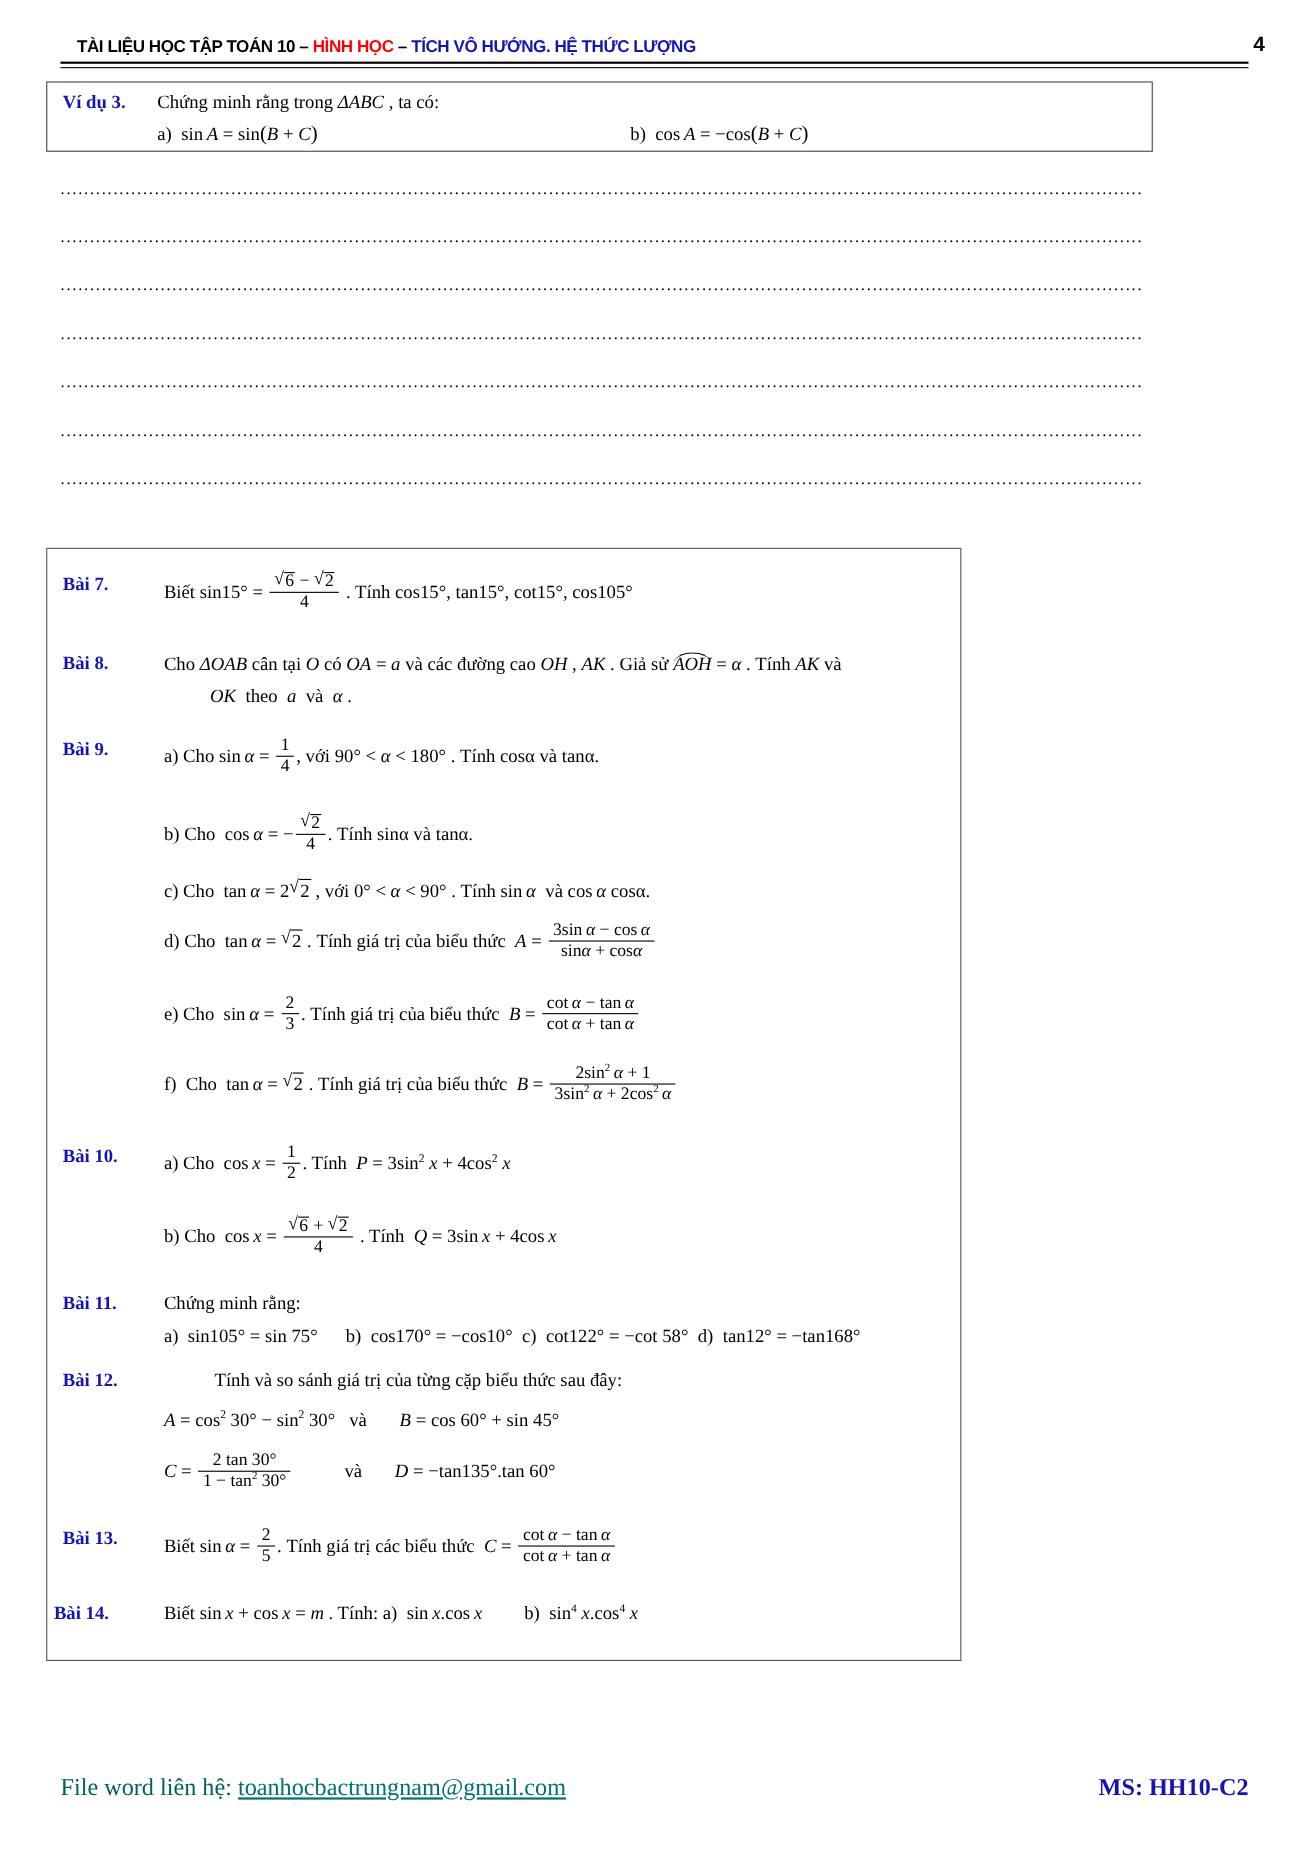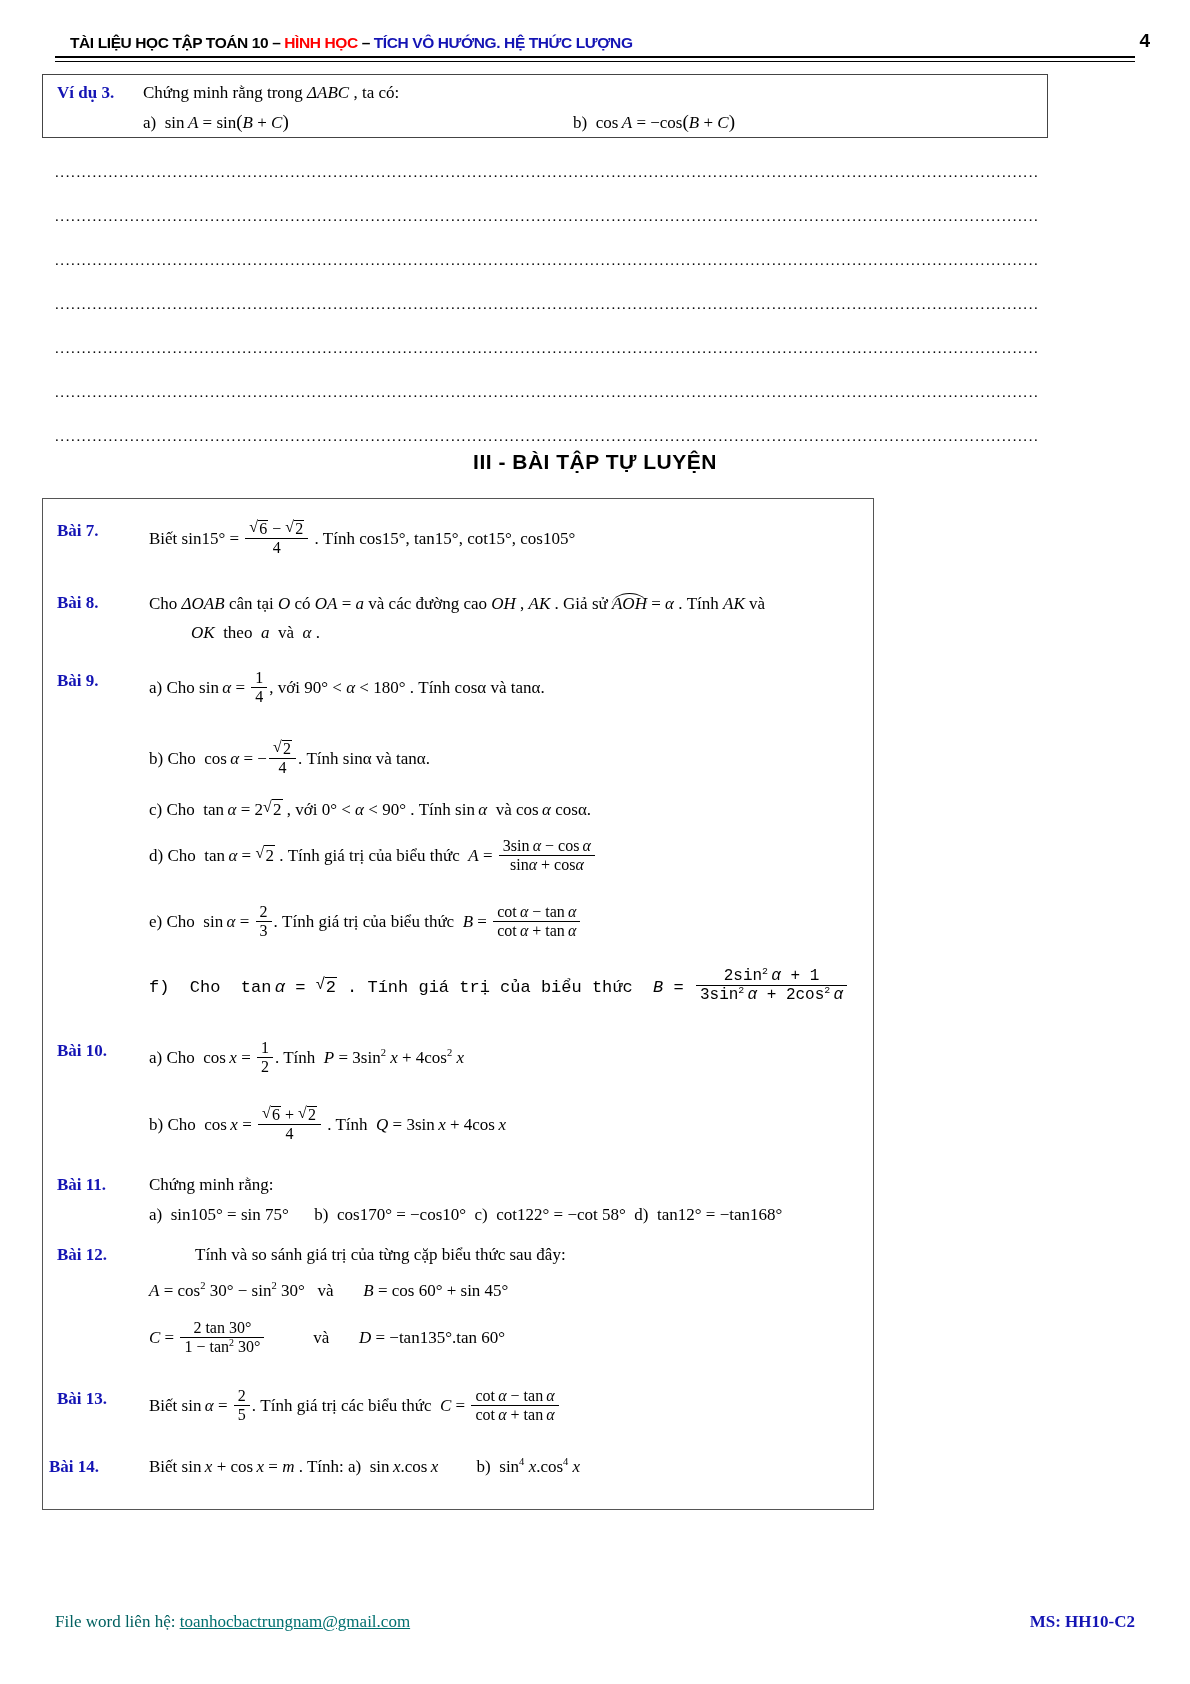--- a/index.html
+++ b/index.html
@@ -118,21 +118,21 @@
   .over{
     display:inline-block;border-top:1.3px solid #000;
     border-radius:50% 50% 0 0 / 60% 60% 0 0;
     padding-top:1px;line-height:1;
   }
 
   
   .footer{
     position:absolute;left:55px;top:1612px;width:1080px;
     display:flex;justify-content:space-between;align-items:center;
-    font-size:17px;
+    font-size:22px;
   }
   .foot-left{color:#006060;}
   .foot-left a{color:#007070;text-decoration:underline;}
   .foot-right{color:#1414b4;font-weight:bold;}
 </style>
 </head>
 <body>
 
 <div class="page">
 
@@ -158,21 +158,20 @@
   </div>
 
   <div class="dots" style="top:164px;">........................................................................................................................................................................................</div>
   <div class="dots" style="top:208px;">........................................................................................................................................................................................</div>
   <div class="dots" style="top:252px;">........................................................................................................................................................................................</div>
   <div class="dots" style="top:296px;">........................................................................................................................................................................................</div>
   <div class="dots" style="top:340px;">........................................................................................................................................................................................</div>
   <div class="dots" style="top:384px;">........................................................................................................................................................................................</div>
   <div class="dots" style="top:428px;">........................................................................................................................................................................................</div>
 
-  <div class="sec-heading">III - BÀI TẬP TỰ LUYỆN</div>
 
   <div class="exerbox">
 
     <div class="bai" style="left:14px;top:22px;">Bài 7.</div>
     <div class="body-txt" style="left:106px;top:22px;">
       Biết sin15° =
       <span class="frac"><span class="num"><span class="sqrt"><span class="rad">6</span></span> − <span class="sqrt"><span class="rad">2</span></span></span><span class="den">4</span></span>
       . Tính cos15°, tan15°, cot15°, cos105°
     </div>
 
@@ -195,21 +194,21 @@
       c) Cho&nbsp; tan<span class="mi"> α</span> = 2<span class="sqrt"><span class="rad">2</span></span> , với 0° &lt; <span class="mi">α</span> &lt; 90° . Tính sin<span class="mi"> α</span>&nbsp; và cos<span class="mi"> α</span> cosα.
     </div>
     <div class="body-txt" style="left:106px;top:340px;">
       d) Cho&nbsp; tan<span class="mi"> α</span> = <span class="sqrt"><span class="rad">2</span></span> . Tính giá trị của biểu thức&nbsp; <span class="mi">A</span> =
       <span class="frac"><span class="num">3sin<span class="mi"> α</span> − cos<span class="mi"> α</span></span><span class="den">sin<span class="mi">α</span> + cos<span class="mi">α</span></span></span>
     </div>
     <div class="body-txt" style="left:106px;top:406px;">
       e) Cho&nbsp; sin<span class="mi"> α</span> = <span class="frac"><span class="num">2</span><span class="den">3</span></span>. Tính giá trị của biểu thức&nbsp; <span class="mi">B</span> =
       <span class="frac"><span class="num">cot<span class="mi"> α</span> − tan<span class="mi"> α</span></span><span class="den">cot<span class="mi"> α</span> + tan<span class="mi"> α</span></span></span>
     </div>
-    <div class="body-txt" style="left:106px;top:470px;font-family:Liberation Mono, monospace;">
+    <div class="body-txt" style="left:106px;top:470px;">
       f)&nbsp; Cho&nbsp; tan<span class="mi"> α</span> = <span class="sqrt"><span class="rad">2</span></span> . Tính giá trị của biểu thức&nbsp; <span class="mi">B</span> =
       <span class="frac"><span class="num">2sin<sup>2</sup><span class="mi"> α</span> + 1</span><span class="den">3sin<sup>2</sup><span class="mi"> α</span> + 2cos<sup>2</sup><span class="mi"> α</span></span></span>
     </div>
 
     <div class="bai" style="left:14px;top:542px;">Bài 10.</div>
     <div class="body-txt" style="left:106px;top:542px;">
       a) Cho&nbsp; cos<span class="mi"> x</span> = <span class="frac"><span class="num">1</span><span class="den">2</span></span>. Tính&nbsp; <span class="mi">P</span> = 3sin<sup>2</sup> <span class="mi">x</span> + 4cos<sup>2</sup> <span class="mi">x</span>
     </div>
     <div class="body-txt" style="left:106px;top:608px;">
       b) Cho&nbsp; cos<span class="mi"> x</span> =

